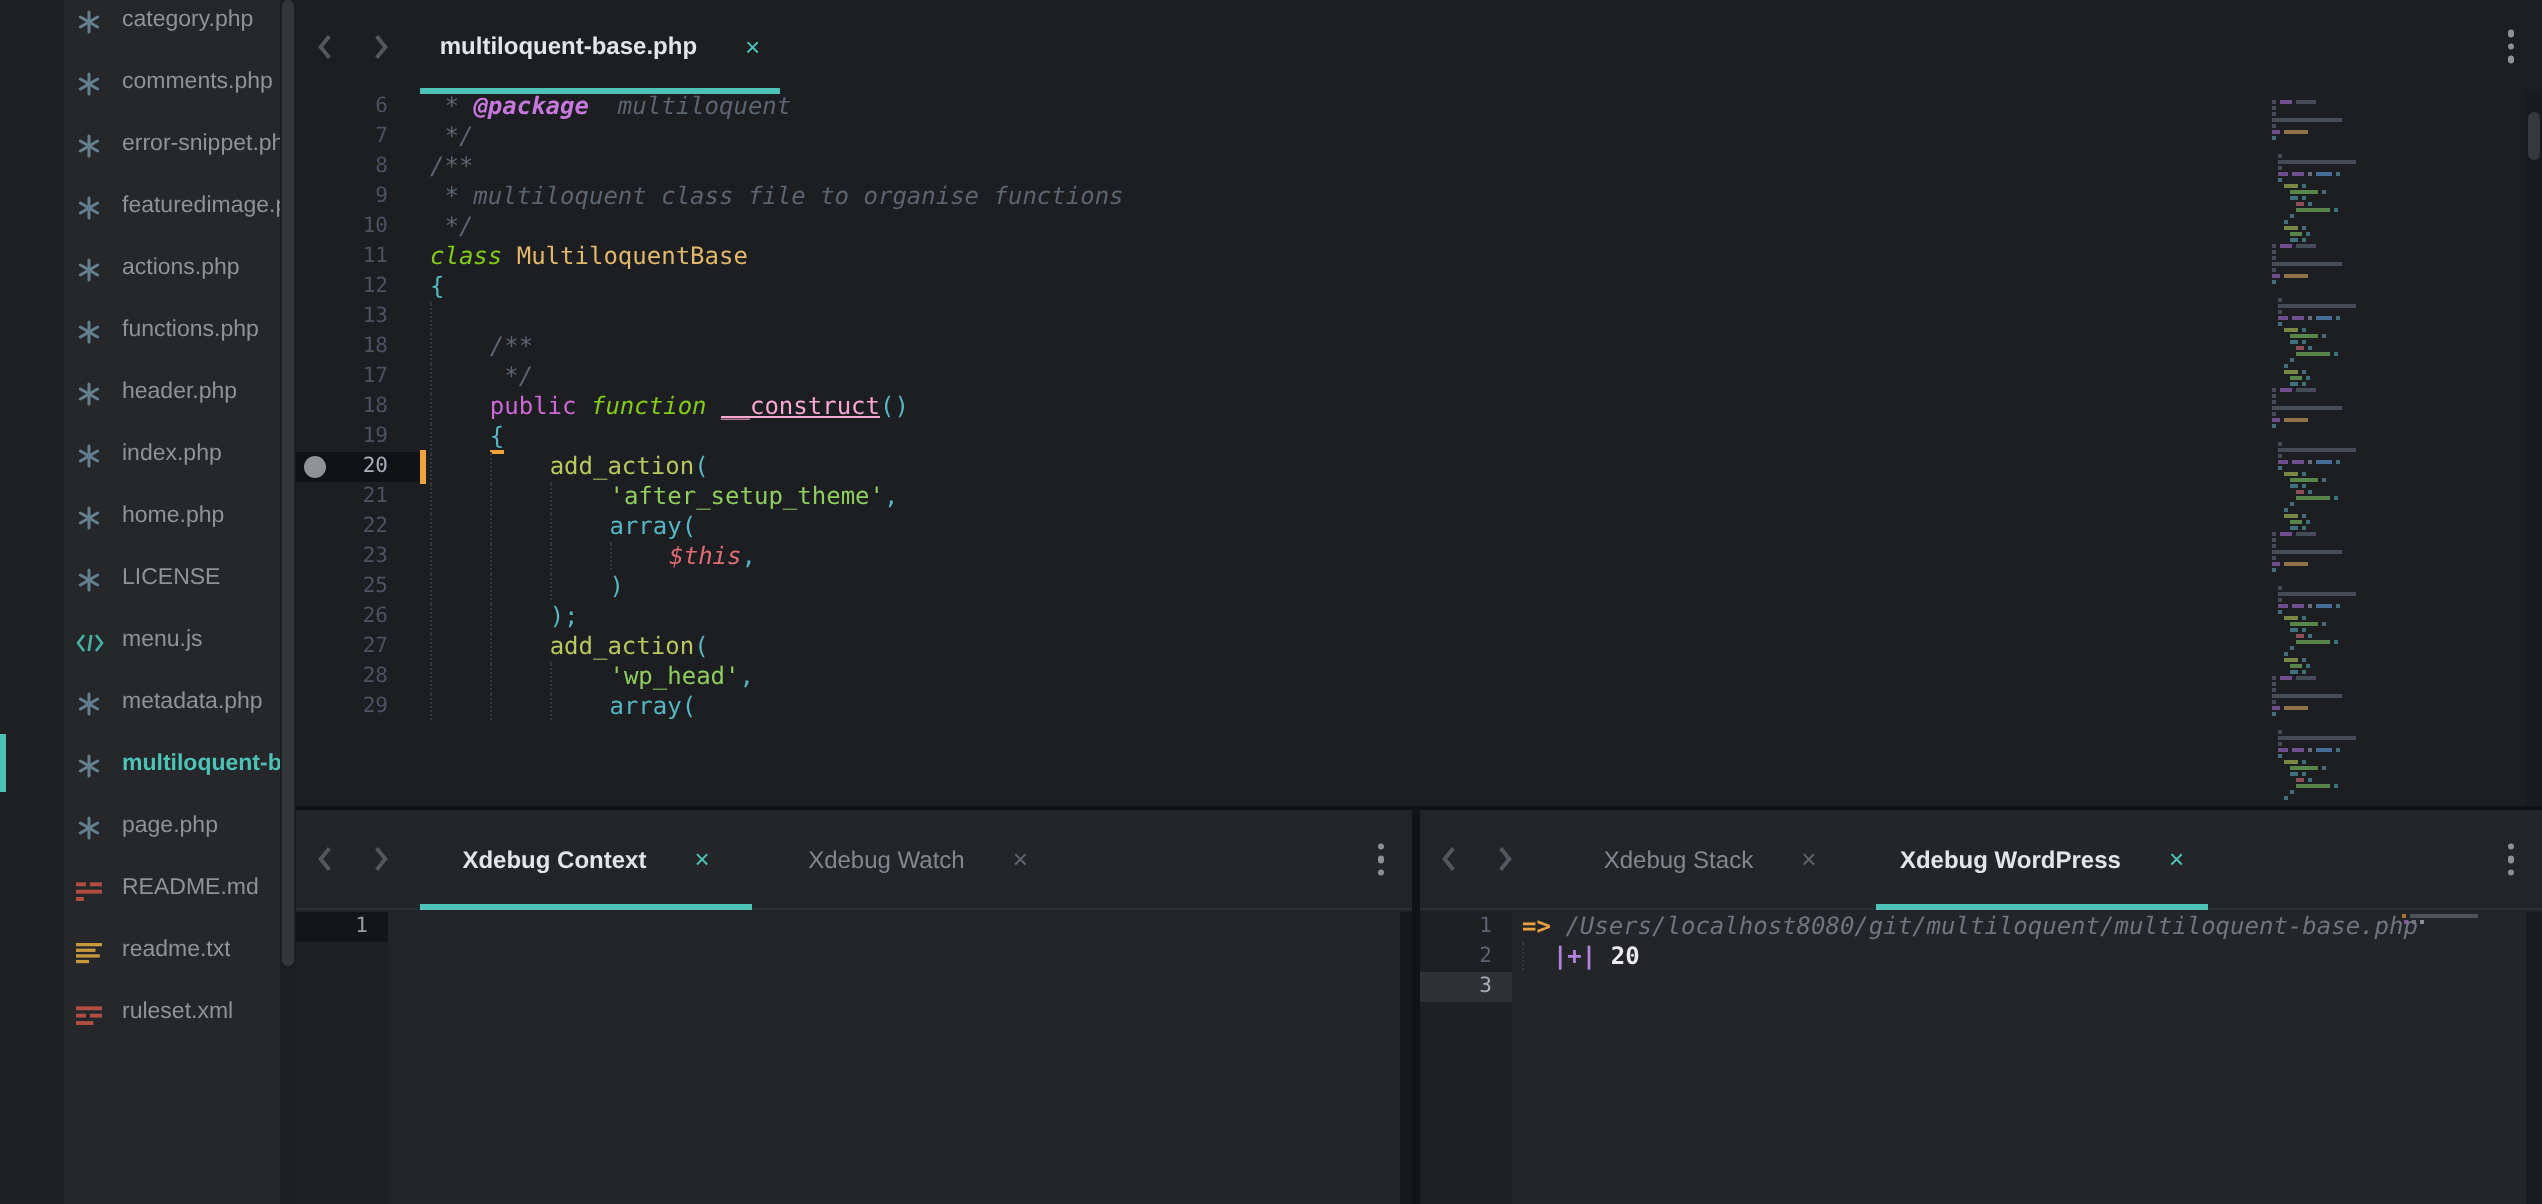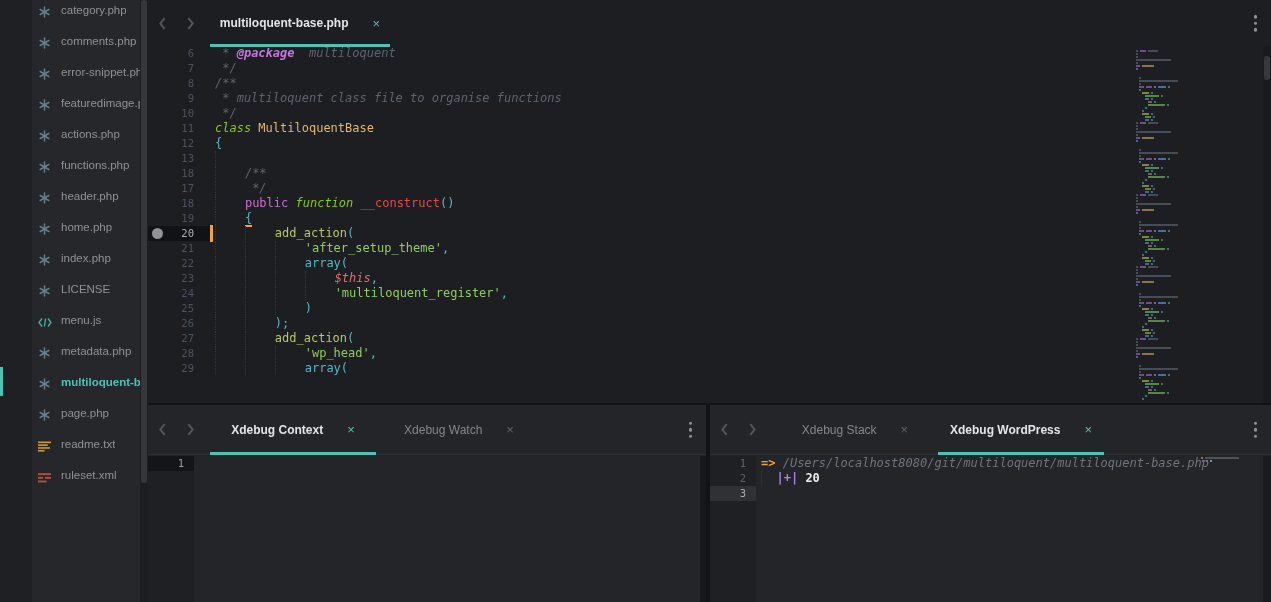--- a/index.html
+++ b/index.html
@@ -51,21 +51,21 @@
   .panel .cl .g{flex:0 0 46px;width:46px;padding-right:10px;background:#1e2023;color:#5d636e;}
   .panel .cl .g.dark{background:#141519;color:#9a9da2;}
   .panel .cl .g.light{background:#2f3134;color:#a9adb4;}
 
   
   .tk-cm{color:#5c646f;font-style:italic;}
   .tk-cmd{color:#c678dd;font-style:italic;font-weight:bold;}
   .tk-kw{color:#d069d8;}
   .tk-kwi{color:#84cc16;font-style:italic;}
   .tk-cls{color:#e2b86b;}
-  .tk-fn{color:#ef4444;}
+  .tk-fn{color:#f9a8d4;text-decoration:underline;}
   .tk-tl{color:#56b6c2;}
   .tk-tlc{color:#56b6c2;border-bottom:2px solid var(--caret);}
   .tk-call{color:#b8c95e;}
   .tk-str{color:#8fce5e;}
   .tk-var{color:#e06c75;font-style:italic;}
   .tk-pl{color:#c8ccd4;}
   .tk-ind{border-left:1px dotted #32363d;}
   .tk-arrow{color:#eba13f;font-weight:bold;}
   .tk-path{color:#70747c;font-style:italic;}
   .tk-purple{color:#b184e0;font-weight:bold;}
@@ -168,31 +168,31 @@
           <span class="flabel">header.php</span>
         </div>
         <div class="sit">
           <span class="ficon"><svg width="13" height="12" viewBox="0 0 12 12">
               <g stroke="#64808f" stroke-width="1.5" stroke-linecap="round">
                 <line x1="6" y1="1" x2="6" y2="11"></line>
                 <line x1="1.7" y1="3.5" x2="10.3" y2="8.5"></line>
                 <line x1="10.3" y1="3.5" x2="1.7" y2="8.5"></line>
               </g>
             </svg></span>
+          <span class="flabel">index.php</span>
+        </div>
+        <div class="sit">
+          <span class="ficon"><svg width="13" height="12" viewBox="0 0 12 12">
+              <g stroke="#64808f" stroke-width="1.5" stroke-linecap="round">
+                <line x1="6" y1="1" x2="6" y2="11"></line>
+                <line x1="1.7" y1="3.5" x2="10.3" y2="8.5"></line>
+                <line x1="10.3" y1="3.5" x2="1.7" y2="8.5"></line>
+              </g>
+            </svg></span>
           <span class="flabel">home.php</span>
-        </div>
-        <div class="sit">
-          <span class="ficon"><svg width="13" height="12" viewBox="0 0 12 12">
-              <g stroke="#64808f" stroke-width="1.5" stroke-linecap="round">
-                <line x1="6" y1="1" x2="6" y2="11"></line>
-                <line x1="1.7" y1="3.5" x2="10.3" y2="8.5"></line>
-                <line x1="10.3" y1="3.5" x2="1.7" y2="8.5"></line>
-              </g>
-            </svg></span>
-          <span class="flabel">index.php</span>
         </div>
         <div class="sit">
           <span class="ficon"><svg width="13" height="12" viewBox="0 0 12 12">
               <g stroke="#64808f" stroke-width="1.5" stroke-linecap="round">
                 <line x1="6" y1="1" x2="6" y2="11"></line>
                 <line x1="1.7" y1="3.5" x2="10.3" y2="8.5"></line>
                 <line x1="10.3" y1="3.5" x2="1.7" y2="8.5"></line>
               </g>
             </svg></span>
           <span class="flabel">LICENSE</span>
@@ -229,20 +229,31 @@
         </div>
         <div class="sit">
           <span class="ficon"><svg width="13" height="12" viewBox="0 0 12 12">
               <g stroke="#64808f" stroke-width="1.5" stroke-linecap="round">
                 <line x1="6" y1="1" x2="6" y2="11"></line>
                 <line x1="1.7" y1="3.5" x2="10.3" y2="8.5"></line>
                 <line x1="10.3" y1="3.5" x2="1.7" y2="8.5"></line>
               </g>
             </svg></span>
           <span class="flabel">page.php</span>
+        </div>
+        <div class="sit">
+          <span class="ficon"><svg width="13" height="11" viewBox="0 0 12 10">
+              <g fill="#b24d42">
+                <rect x="0" y="1" width="4.6" height="1.8"></rect>
+                <rect x="6.4" y="1" width="5.6" height="1.8"></rect>
+                <rect x="0" y="4.4" width="12" height="1.8"></rect>
+                <rect x="0" y="7.8" width="3.6" height="1.8"></rect>
+              </g>
+            </svg></span>
+          <span class="flabel">README.md</span>
         </div>
         <div class="sit">
           <span class="ficon"><svg width="13" height="11" viewBox="0 0 12 10">
               <g fill="#c99a3d">
                 <rect x="0" y="0.4" width="12" height="1.5"></rect>
                 <rect x="0" y="3" width="9" height="1.5"></rect>
                 <rect x="0" y="5.6" width="11" height="1.5"></rect>
                 <rect x="0" y="8.2" width="6" height="1.5"></rect>
               </g>
             </svg></span>
@@ -347,24 +358,20 @@
           <div class="g">21</div>
           <div class="t"><span class="tk-ind">    </span><span class="tk-ind">    </span><span class="tk-ind">    </span><span class="tk-str">'after_setup_theme'</span><span class="tk-tl">,</span></div>
         </div>
         <div class="cl">
           <div class="g">22</div>
           <div class="t"><span class="tk-ind">    </span><span class="tk-ind">    </span><span class="tk-ind">    </span><span class="tk-tl">array</span><span class="tk-tl">(</span></div>
         </div>
         <div class="cl">
           <div class="g">23</div>
           <div class="t"><span class="tk-ind">    </span><span class="tk-ind">    </span><span class="tk-ind">    </span><span class="tk-ind">    </span><span class="tk-var">$this</span><span class="tk-tl">,</span></div>
-        </div>
-        <div class="cl">
-          <div class="g">24</div>
-          <div class="t"><span class="tk-ind">    </span><span class="tk-ind">    </span><span class="tk-ind">    </span><span class="tk-ind">    </span><span class="tk-str">'multiloquent_register'</span><span class="tk-tl">,</span></div>
         </div>
         <div class="cl">
           <div class="g">25</div>
           <div class="t"><span class="tk-ind">    </span><span class="tk-ind">    </span><span class="tk-ind">    </span><span class="tk-tl">)</span></div>
         </div>
         <div class="cl">
           <div class="g">26</div>
           <div class="t"><span class="tk-ind">    </span><span class="tk-ind">    </span><span class="tk-tl">);</span></div>
         </div>
         <div class="cl">

